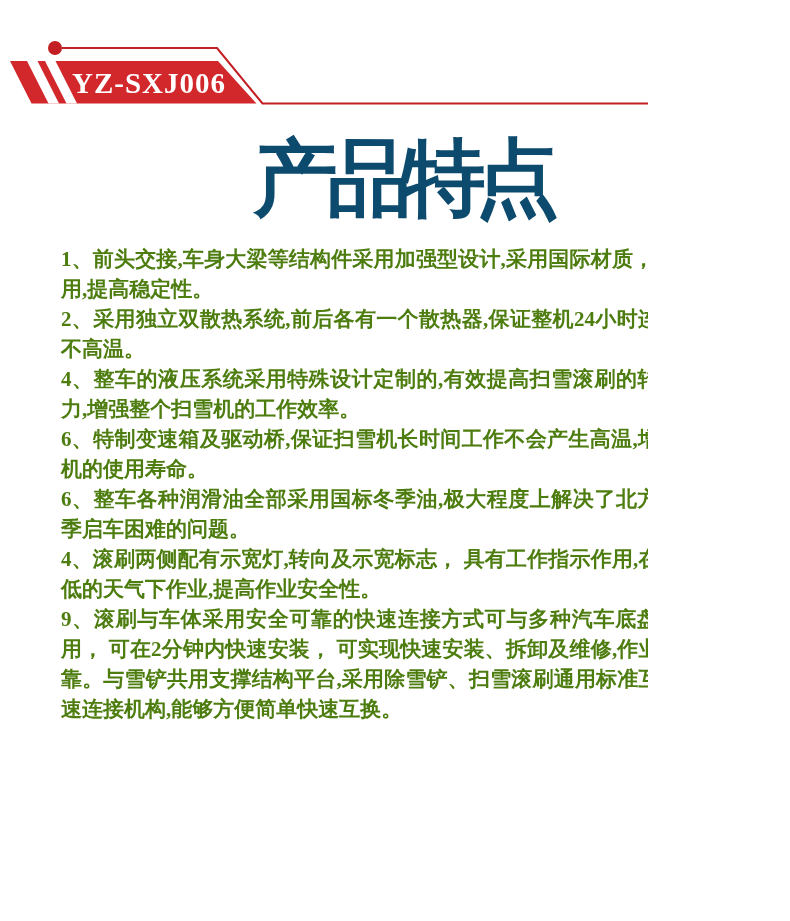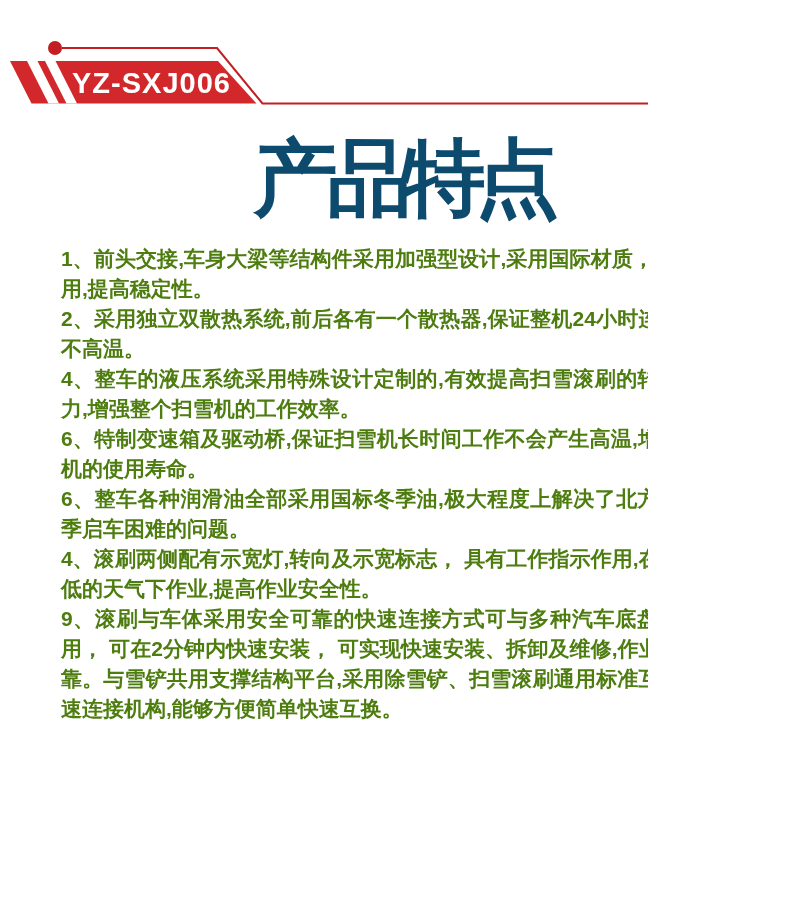--- a/index.html
+++ b/index.html
@@ -7,20 +7,21 @@
     padding: 0;
     background: #ffffff;
     font-family: "Liberation Sans", "DejaVu Sans", sans-serif;
   }
   .page {
     position: relative;
     width: 648px;
     height: 921px;
     background: #ffffff;
     overflow: hidden;
+    font-family: Liberation Serif, serif;
   }
   .header-art {
     position: absolute;
     top: 0;
     left: 0;
     display: block;
   }
   .badge-label {
     position: absolute;
     left: 72px;

